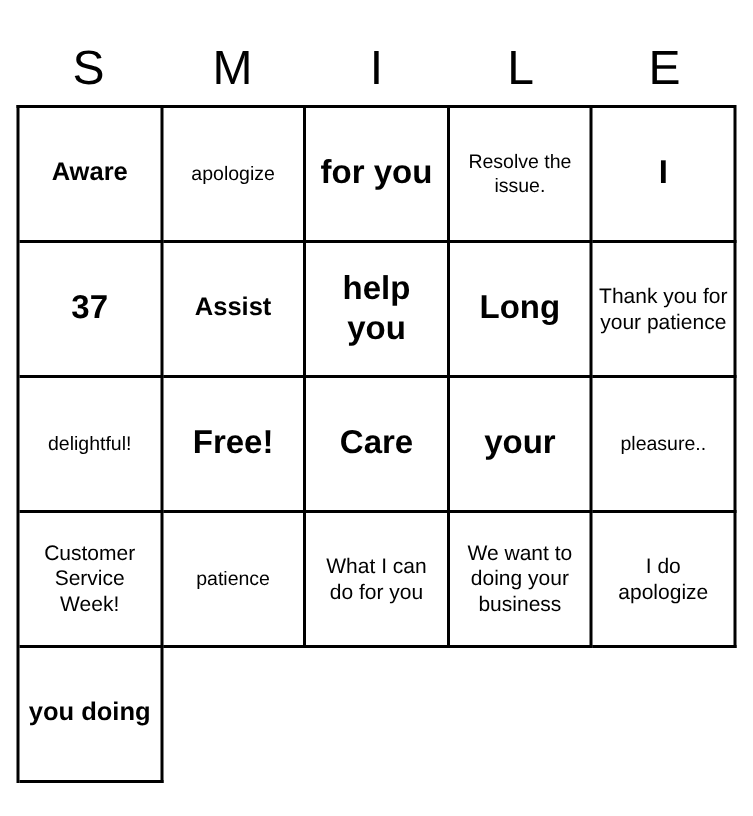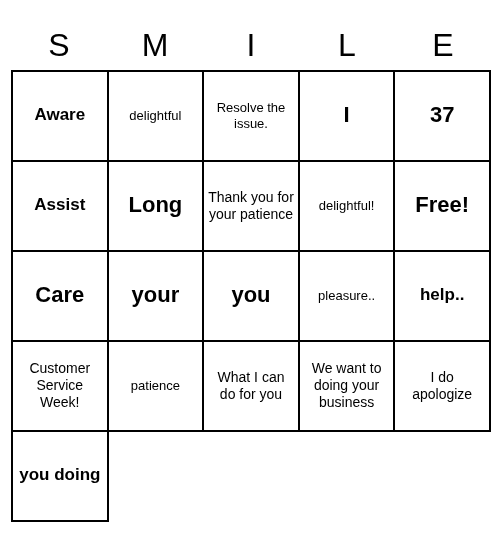--- a/index.html
+++ b/index.html
@@ -92,60 +92,60 @@
       <div class="header-cell">M</div>
       <div class="header-cell">I</div>
       <div class="header-cell">L</div>
       <div class="header-cell">E</div>
     </div>
   <div class="bingo-grid">
   <div class="cell">
         <span class="cell-text size-medium">Aware</span>
       </div>
       <div class="cell">
-        <span class="cell-text size-small">delightful</span>
+        <span class="cell-text size-small">apologize</span>
+      </div>
+      <div class="cell">
+        <span class="cell-text size-large">for you</span>
       </div>
       <div class="cell">
         <span class="cell-text size-small">Resolve the issue.</span>
       </div>
       <div class="cell">
         <span class="cell-text size-large">I</span>
       </div>
       <div class="cell">
         <span class="cell-text size-large">37</span>
       </div>
       <div class="cell">
         <span class="cell-text size-medium">Assist</span>
+      </div>
+      <div class="cell">
+        <span class="cell-text size-large">help you</span>
       </div>
       <div class="cell">
         <span class="cell-text size-large">Long</span>
       </div>
       <div class="cell">
         <span class="cell-text size-xsmall">Thank you for your patience</span>
       </div>
       <div class="cell">
         <span class="cell-text size-small">delightful!</span>
       </div>
       <div class="cell">
         <span class="cell-text size-large">Free!</span>
       </div>
       <div class="cell">
         <span class="cell-text size-large">Care</span>
       </div>
       <div class="cell">
         <span class="cell-text size-large">your</span>
       </div>
       <div class="cell">
-        <span class="cell-text size-large">you</span>
-      </div>
-      <div class="cell">
         <span class="cell-text size-small">pleasure..</span>
-      </div>
-      <div class="cell">
-        <span class="cell-text size-medium">help..</span>
       </div>
       <div class="cell">
         <span class="cell-text size-xsmall">Customer Service Week!</span>
       </div>
       <div class="cell">
         <span class="cell-text size-small">patience</span>
       </div>
       <div class="cell">
         <span class="cell-text size-xsmall">What I can do for you</span>
       </div>

